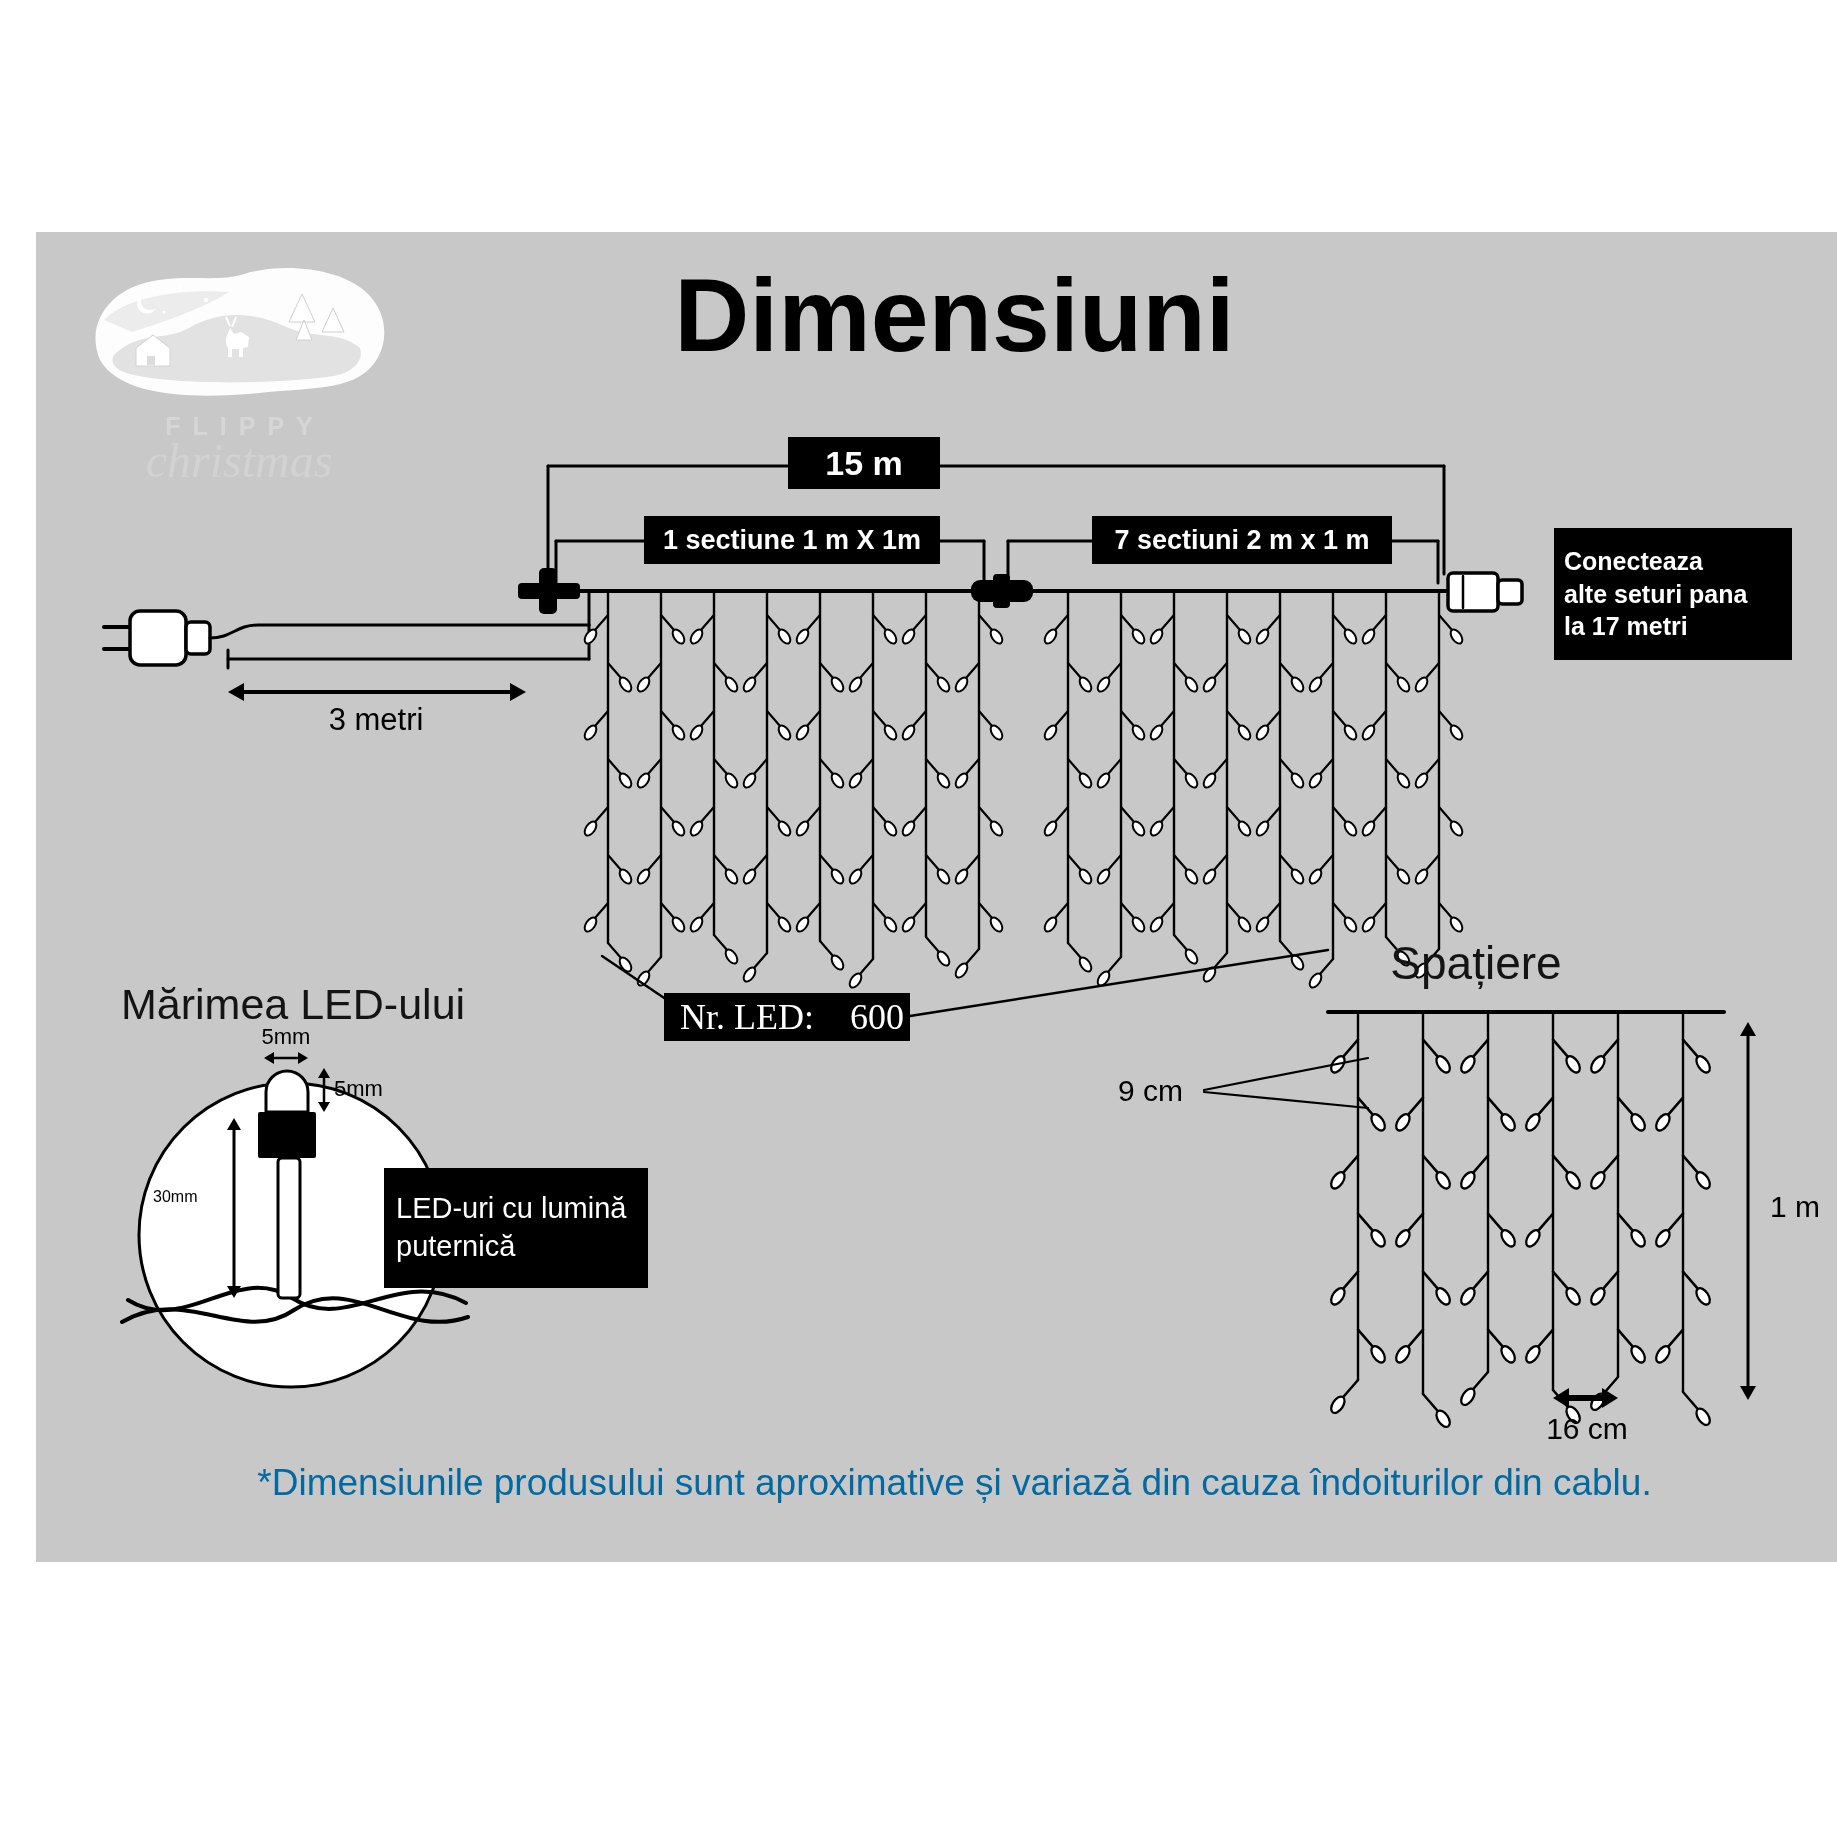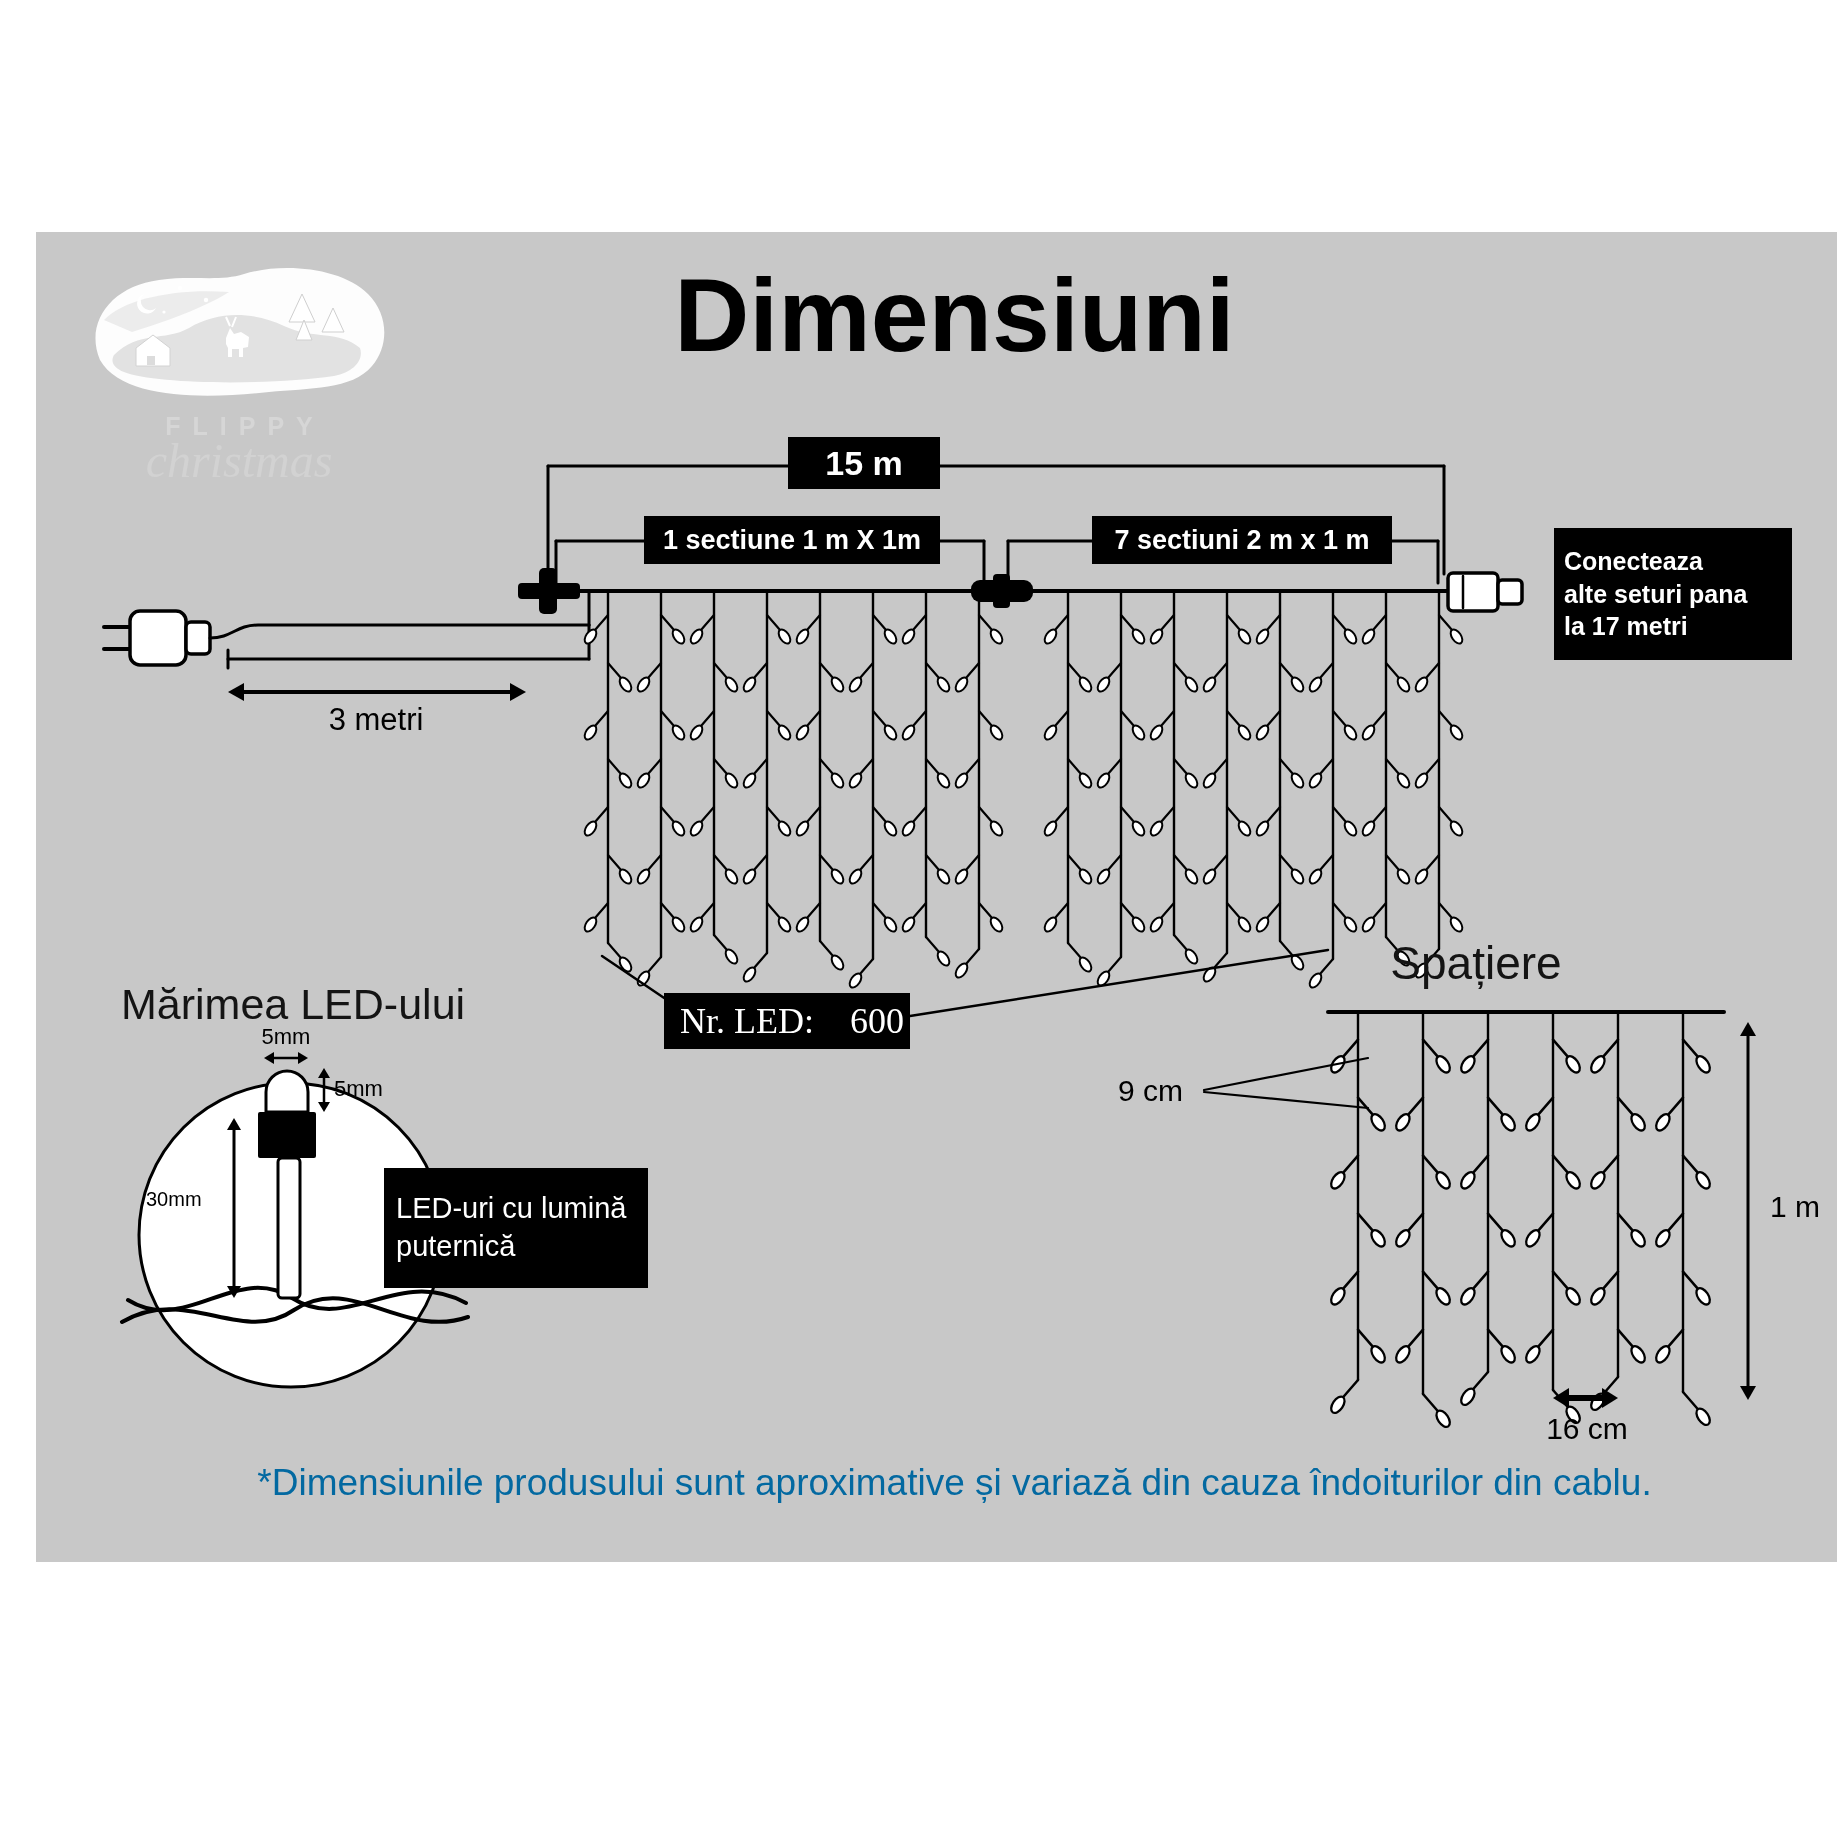--- a/index.html
+++ b/index.html
@@ -5,27 +5,27 @@
   html,body{margin:0;padding:0;background:#fff;}
   .stage{position:relative;width:1837px;height:1837px;background:#ffffff;font-family:"Liberation Sans",sans-serif;overflow:hidden;margin-left:36px;}
   .panel{position:absolute;left:0;top:232px;width:1837px;height:1330px;background:#c8c8c8;}
   #linework{position:absolute;left:0;top:0;}
   .title{position:absolute;left:0;top:256px;width:100%;text-align:center;font-size:104px;font-weight:bold;color:#000;}
   .blackbox{position:absolute;background:#000;color:#fff;font-weight:bold;display:flex;align-items:center;justify-content:center;box-sizing:border-box;}
   .box-15m{left:752px;top:437px;width:152px;height:52px;font-size:34px;}
   .box-sec1{left:608px;top:516px;width:296px;height:48px;font-size:27px;}
   .box-sec2{left:1056px;top:516px;width:300px;height:48px;font-size:27px;}
   .box-connect{left:1518px;top:528px;width:238px;height:132px;font-size:25px;justify-content:flex-start;text-align:left;padding:8px 10px;white-space:pre-line;line-height:1.3;}
-  .box-nrled{left:628px;top:993px;width:246px;height:56px;font-family:"Liberation Serif",serif;font-weight:400;font-size:36px;justify-content:flex-start;padding-left:16px;gap:36px;}
+  .box-nrled{left:628px;top:993px;width:246px;height:48px;font-family:"Liberation Serif",serif;font-weight:400;font-size:36px;justify-content:flex-start;padding-left:16px;gap:36px;}
   .box-lednote{left:348px;top:1168px;width:264px;height:120px;font-size:29px;font-weight:400;white-space:pre-line;line-height:1.3;justify-content:flex-start;text-align:left;padding:6px 12px;}
   .lbl{position:absolute;color:#000;font-weight:normal;}
   .lead{left:240px;top:702px;width:200px;text-align:center;font-size:31px;}
   .w5{left:214px;top:1024px;width:72px;text-align:center;font-size:22px;}
   .h5{left:298px;top:1076px;font-size:22px;}
-  .l30{left:110px;top:1188px;font-size:20px;}
+  .l30{left:117px;top:1188px;font-size:16px;}
   .gap9{left:1082px;top:1074px;font-size:30px;}
   .h1m{left:1734px;top:1190px;font-size:30px;}
   .gap16{left:1492px;top:1412px;width:118px;text-align:center;font-size:30px;}
   .heading{position:absolute;color:#141414;font-weight:400;}
   .led-size-heading{left:85px;top:980px;font-size:43px;}
   .spacing-heading{left:1300px;top:936px;width:280px;text-align:center;font-size:46px;}
   .footnote{position:absolute;left:0;top:1462px;width:100%;text-align:center;font-size:37px;color:#0369a1;}
   .logo{position:absolute;left:48px;top:260px;width:310px;}
   .logo-art{display:block;width:310px;height:170px;}
   .logo-name{text-align:center;font-size:25px;letter-spacing:12px;color:#d6d6d6;font-weight:bold;margin-top:-18px;padding-left:12px;}

